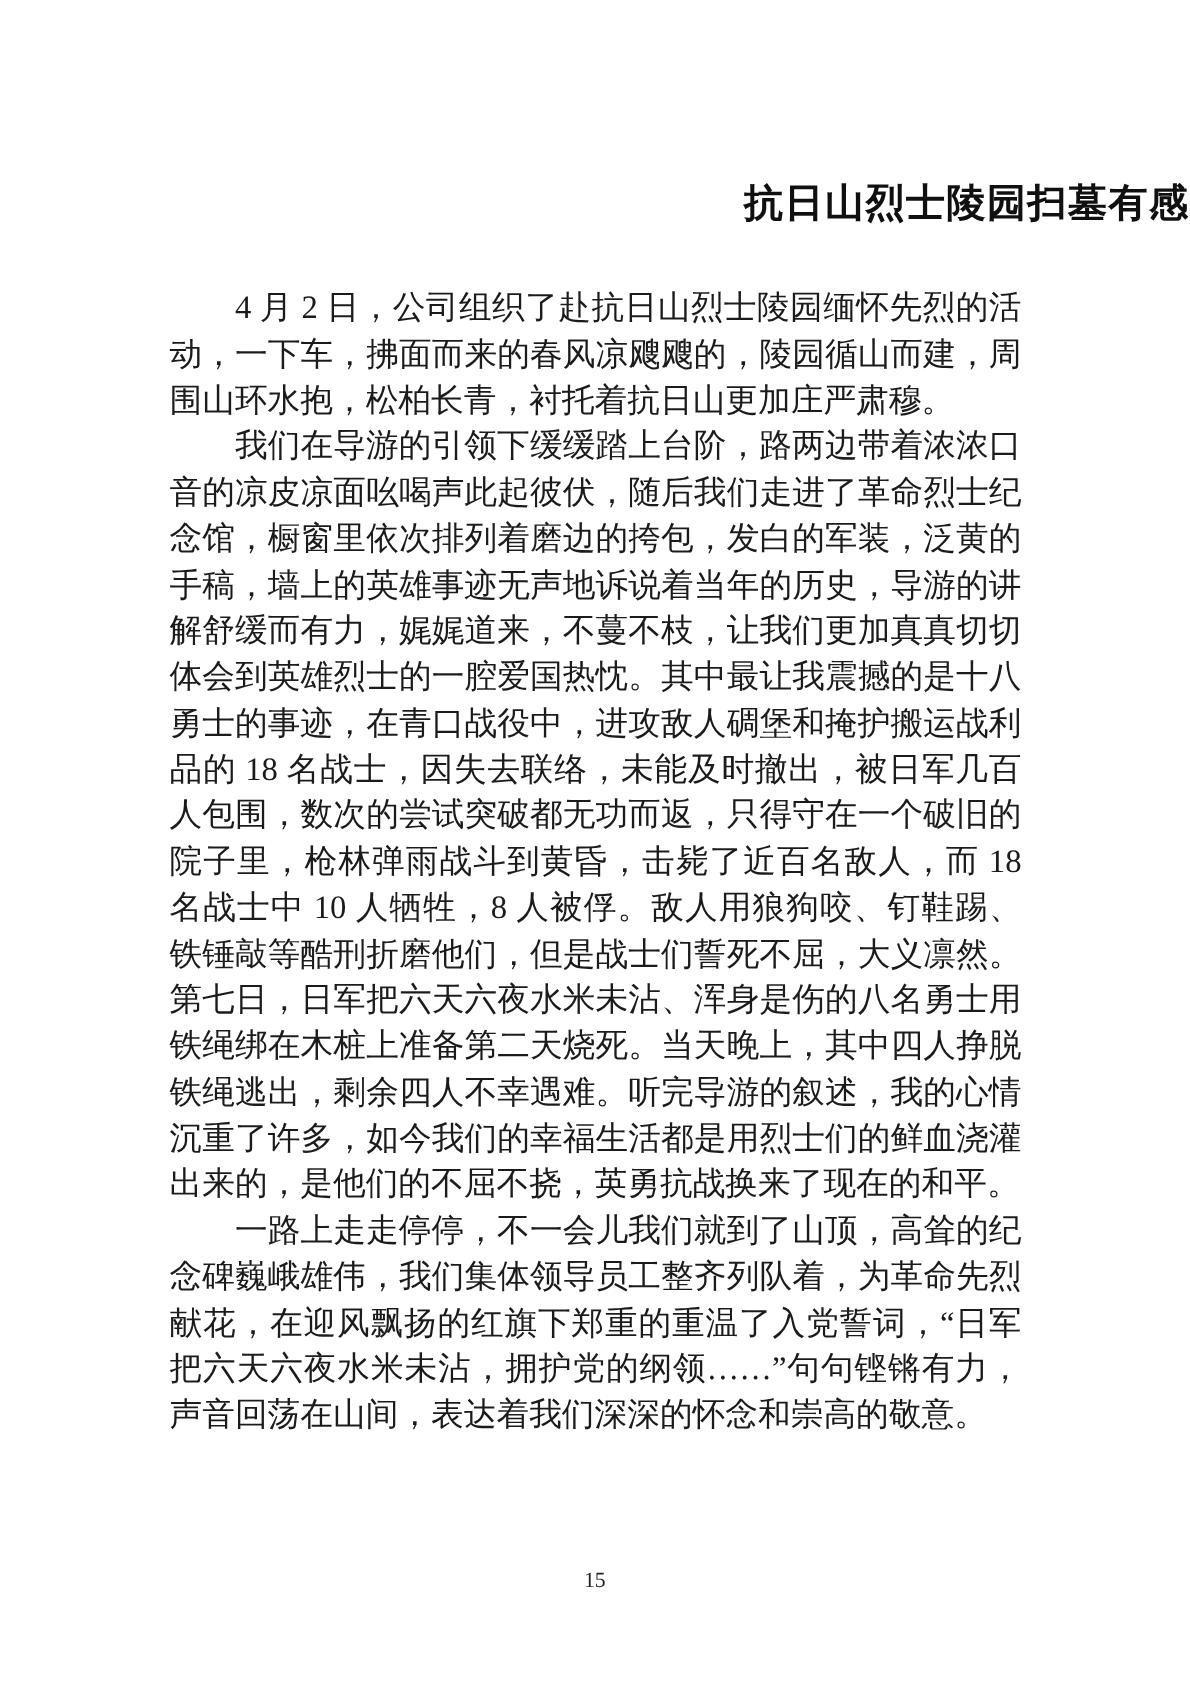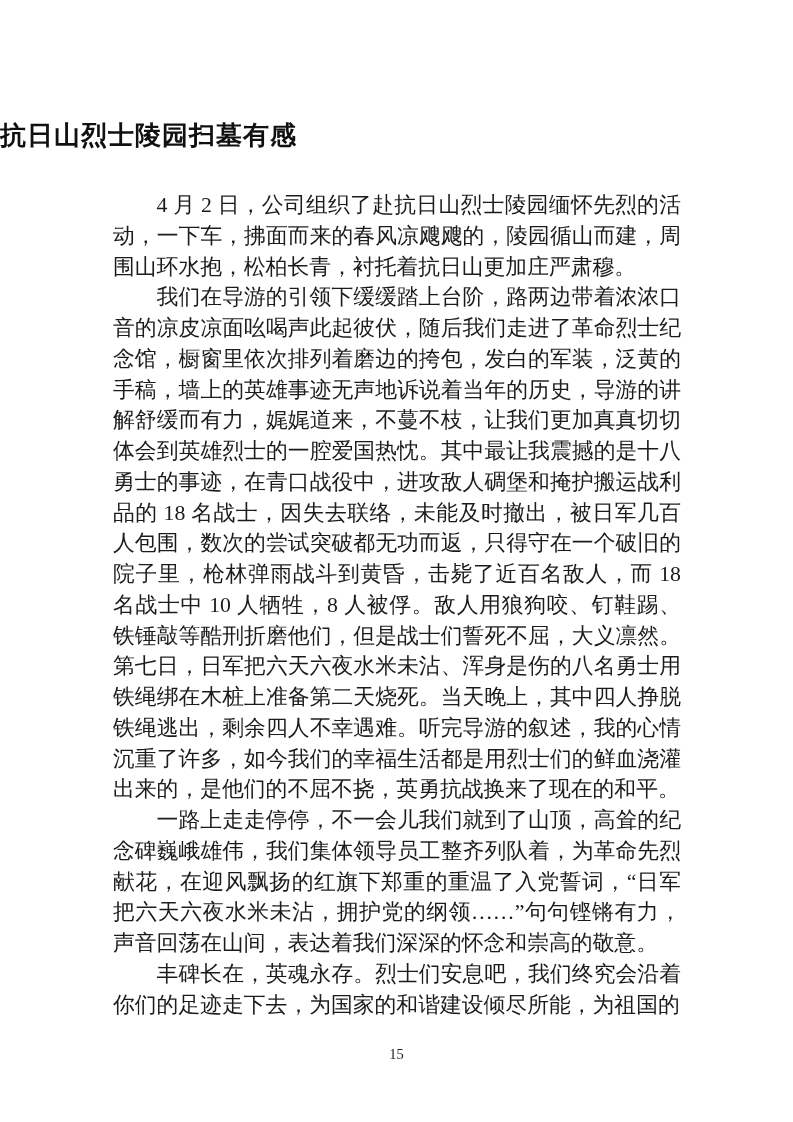--- a/index.html
+++ b/index.html
@@ -15,21 +15,21 @@
     overflow: hidden;
     color: #1b1b1b;
     font-family: "Liberation Serif", "DejaVu Serif", serif;
   }
   .doc-title {
     position: absolute;
     top: 118px;
     left: 0;
     width: 793px;
     margin: 0;
-    text-align: left;
+    text-align: right;
     font-family: "Liberation Sans", "DejaVu Sans", sans-serif;
     font-weight: 700;
     font-size: 26px;
     letter-spacing: 1px;
     color: #101010;
   }
   .doc-body {
     position: absolute;
     top: 190px;
     left: 113px;
@@ -59,17 +59,16 @@
 </head>
 <body>
 
 <div class="page">
   <h1 class="doc-title">抗日山烈士陵园扫墓有感</h1>
 
   <div class="doc-body">
       <p class="para">4 月 2 日，公司组织了赴抗日山烈士陵园缅怀先烈的活动，一下车，拂面而来的春风凉飕飕的，陵园循山而建，周围山环水抱，松柏长青，衬托着抗日山更加庄严肃穆。</p>
       <p class="para">我们在导游的引领下缓缓踏上台阶，路两边带着浓浓口音的凉皮凉面吆喝声此起彼伏，随后我们走进了革命烈士纪念馆，橱窗里依次排列着磨边的挎包，发白的军装，泛黄的手稿，墙上的英雄事迹无声地诉说着当年的历史，导游的讲解舒缓而有力，娓娓道来，不蔓不枝，让我们更加真真切切体会到英雄烈士的一腔爱国热忱。其中最让我震撼的是十八勇士的事迹，在青口战役中，进攻敌人碉堡和掩护搬运战利品的 18 名战士，因失去联络，未能及时撤出，被日军几百人包围，数次的尝试突破都无功而返，只得守在一个破旧的院子里，枪林弹雨战斗到黄昏，击毙了近百名敌人，而 18 名战士中 10 人牺牲，8 人被俘。敌人用狼狗咬、钉鞋踢、铁锤敲等酷刑折磨他们，但是战士们誓死不屈，大义凛然。第七日，日军把六天六夜水米未沾、浑身是伤的八名勇士用铁绳绑在木桩上准备第二天烧死。当天晚上，其中四人挣脱铁绳逃出，剩余四人不幸遇难。听完导游的叙述，我的心情沉重了许多，如今我们的幸福生活都是用烈士们的鲜血浇灌出来的，是他们的不屈不挠，英勇抗战换来了现在的和平。</p>
       <p class="para">一路上走走停停，不一会儿我们就到了山顶，高耸的纪念碑巍峨雄伟，我们集体领导员工整齐列队着，为革命先烈献花，在迎风飘扬的红旗下郑重的重温了入党誓词，“日军把六天六夜水米未沾，拥护党的纲领……”句句铿锵有力，声音回荡在山间，表达着我们深深的怀念和崇高的敬意。</p>
-      <p class="para">丰碑长在，英魂永存。烈士们安息吧，我们终究会沿着你们的足迹走下去，为国家的和谐建设倾尽所能，为祖国的</p>
     </div>
 
   <div class="page-number">15</div>
 </div>
 
 </body></html>

